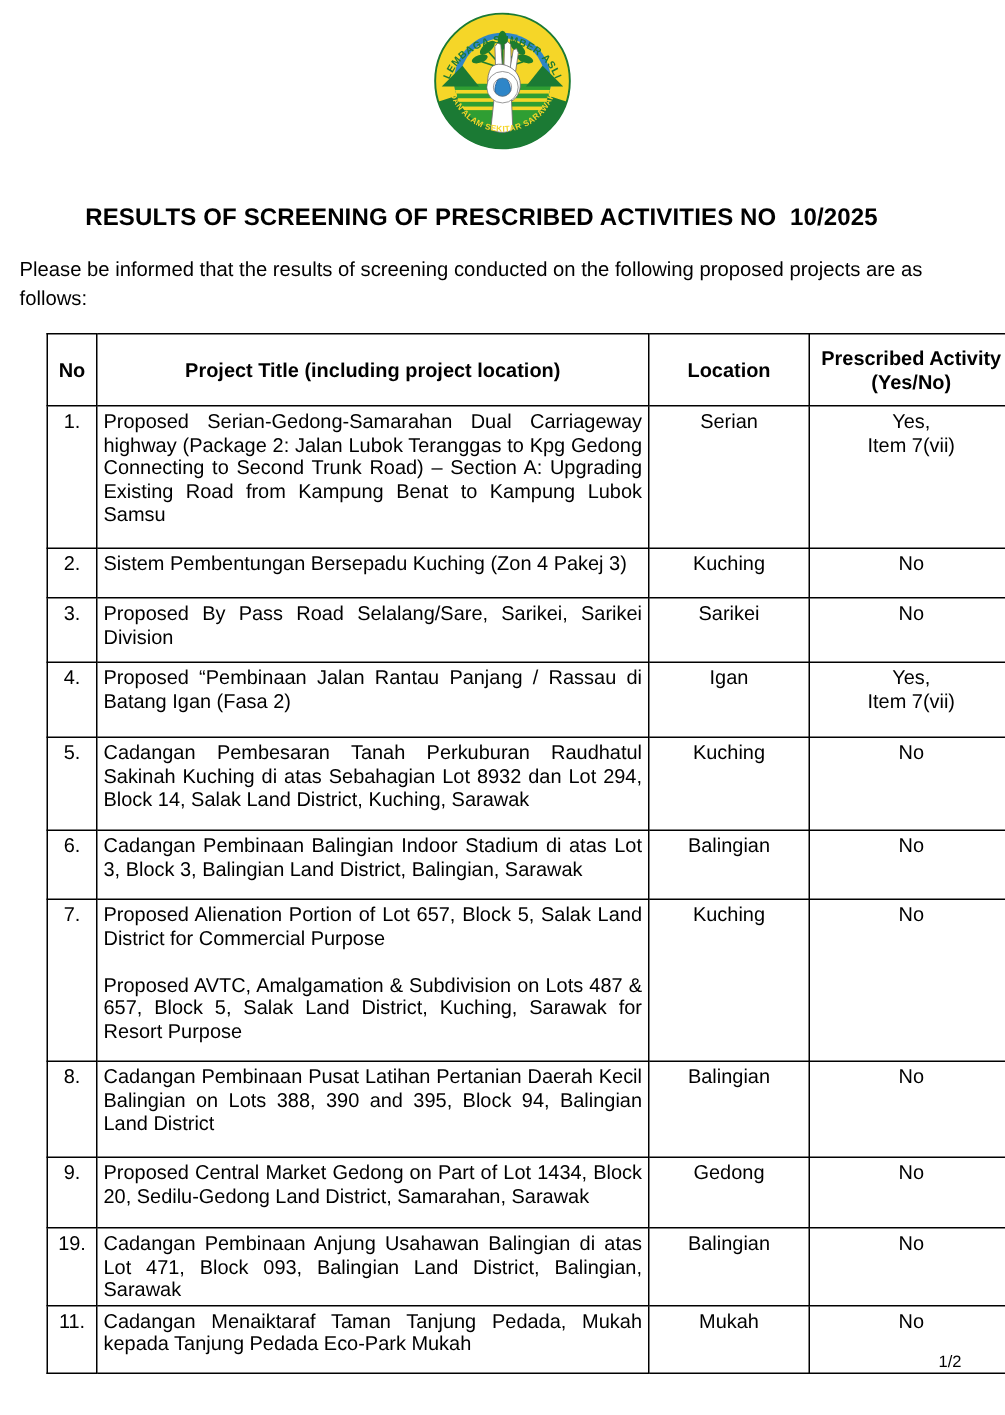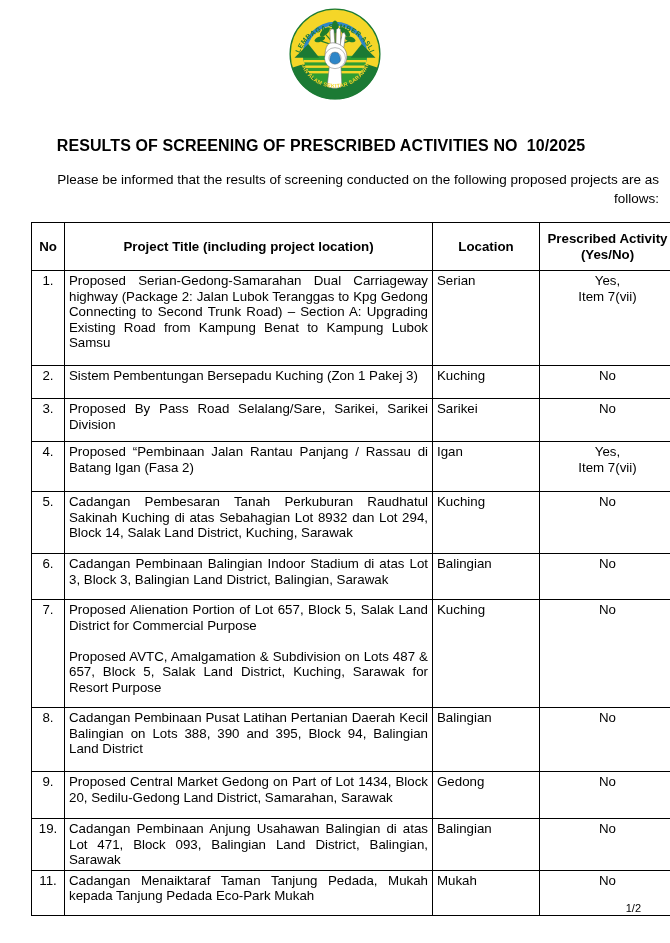--- a/index.html
+++ b/index.html
@@ -14,21 +14,21 @@
   .logo { position: absolute; top: 8px; left: 289px; width: 92px; height: 92px; }
 
   .doc-title {
     position: absolute; top: 137px; left: 0; width: 642px;
     text-align: center; font-size: 16px; font-weight: bold;
     letter-spacing: 0.1px; white-space: pre;
   }
 
   .intro {
     position: absolute; top: 171px; left: 13px; width: 646px;
-    font-size: 13.5px; line-height: 18.5px; text-align: right;
+    font-size: 13.5px; line-height: 18.5px; text-align: left;
   }
 
   table.screening {
     position: absolute; top: 222px; left: 31px; width: 644px;
     border-collapse: collapse; table-layout: fixed;
     font-size: 13.3px; line-height: 15.5px;
   }
   table.screening col.c-no    { width: 33px; }
   table.screening col.c-title { width: 368px; }
   table.screening col.c-loc   { width: 107px; }
@@ -38,21 +38,21 @@
     border: 1.5px solid #000; vertical-align: top; padding: 2px 4px;
   }
   table.screening th {
     vertical-align: middle; text-align: center;
     font-weight: bold; font-size: 13.3px; line-height: 16px; padding: 4px 2px;
   }
   thead tr { height: 48px; }
 
   td.cell-no    { text-align: center; padding-top: 3px; }
   td.cell-title { text-align: justify; padding: 3px 7px 2px 8px; margin-left: 32px; }
-  td.cell-loc   { padding-top: 3px; }
+  td.cell-loc   { text-align: center; padding-top: 3px; }
   td.cell-presc { text-align: center; padding-top: 3px; }
   .para + .para { margin-top: 15.5px; }
 
   .page-number {
     position: absolute; top: 902px; right: 29px;
     font-size: 11px;
   }
 </style>
 </head>
 <body>
@@ -150,21 +150,21 @@
           </td>
           <td class="cell-loc">Serian</td>
           <td class="cell-presc">
             <div>Yes,</div>
             <div>Item 7(vii)</div>
           </td>
         </tr>
         <tr style="height: 33px;">
           <td class="cell-no">2.</td>
           <td class="cell-title">
-            <div class="para">Sistem Pembentungan Bersepadu Kuching (Zon 1 Pakej 3)</div>
+            <div class="para">Sistem Pembentungan Bersepadu Kuching (Zon 4 Pakej 3)</div>
           </td>
           <td class="cell-loc">Kuching</td>
           <td class="cell-presc">
             <div>No</div>
           </td>
         </tr>
         <tr style="height: 43px;">
           <td class="cell-no">3.</td>
           <td class="cell-title">
             <div class="para">Proposed By Pass Road Selalang/Sare, Sarikei, Sarikei Division</div>

